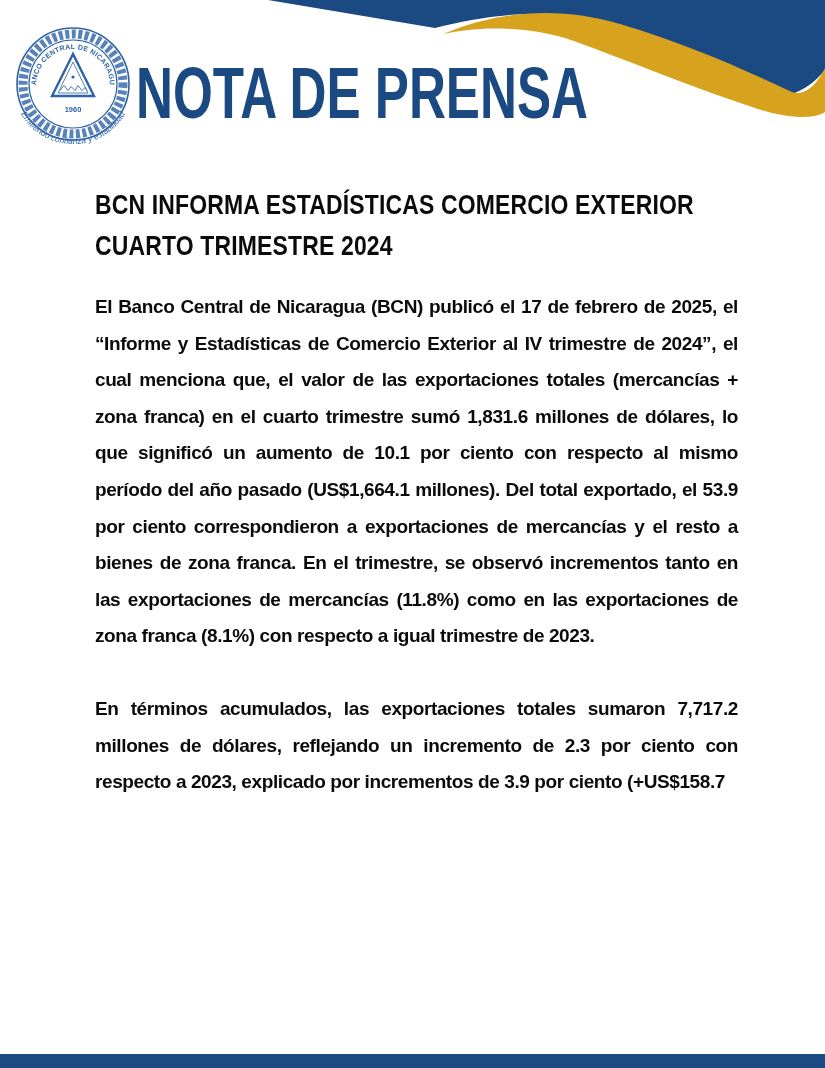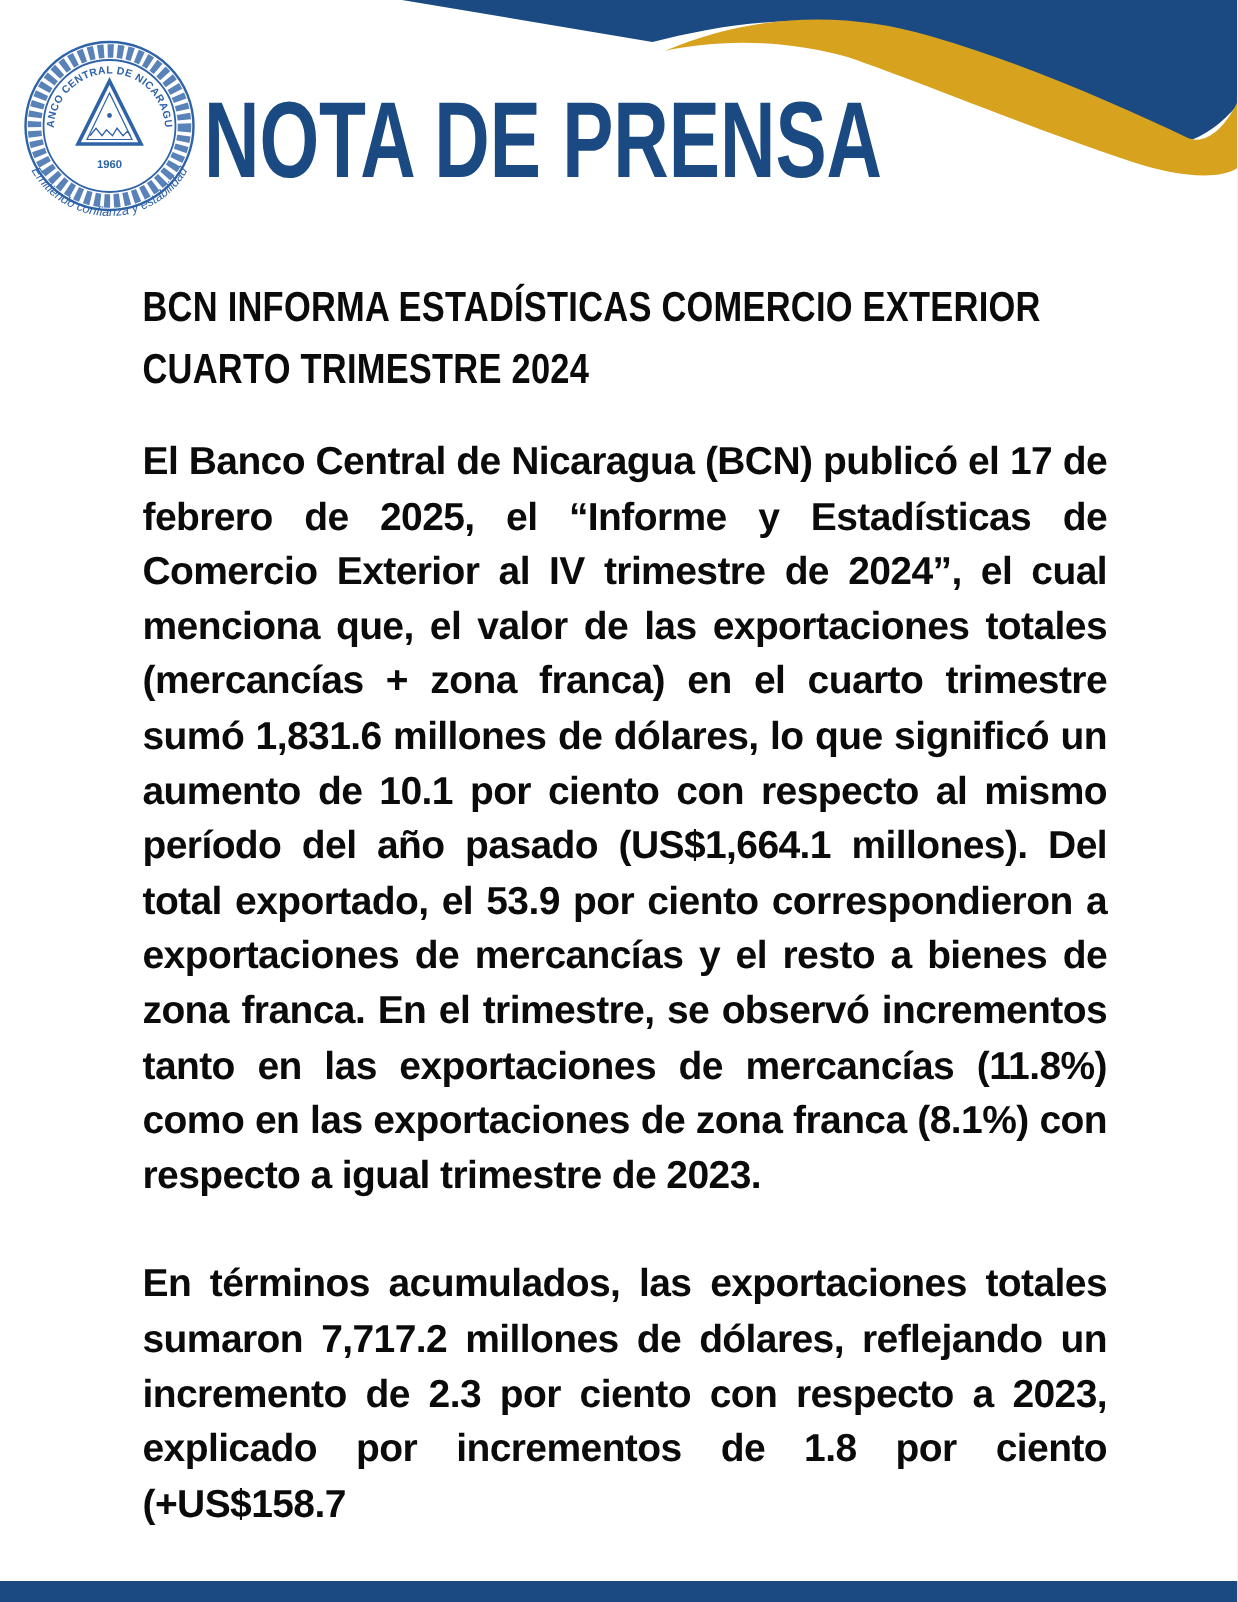--- a/index.html
+++ b/index.html
@@ -38,21 +38,21 @@
   
   .doc-heading{
     position:absolute;left:95px;top:184px;
     font-size:28px;line-height:41px;font-weight:bold;color:var(--ink);
     transform:scaleX(0.82);transform-origin:left top;
     white-space:nowrap;letter-spacing:0.2px;
   }
   .doc-body{
     position:absolute;left:95px;top:289px;width:643px;
     color:var(--ink);
-    font-size:26px;line-height:36.6px;font-weight:bold;
+    font-size:19px;line-height:36.6px;font-weight:bold;
     letter-spacing:-0.4px;
     text-align:justify;
   }
   .doc-body p{margin:0 0 36px 0;}
   
   .footer-bar{
     position:absolute;left:0;bottom:0;width:825px;height:14px;
     background:var(--navy);
   }
 </style>
@@ -97,18 +97,18 @@
     </svg>
   </div>
 
   <div class="doc-heading">
     <div>BCN INFORMA ESTADÍSTICAS COMERCIO EXTERIOR</div>
     <div>CUARTO TRIMESTRE 2024</div>
   </div>
 
   <div class="doc-body">
     <p>El Banco Central de Nicaragua (BCN) publicó el 17 de febrero de 2025, el “Informe y Estadísticas de Comercio Exterior al IV trimestre de 2024”, el cual menciona que, el valor de las exportaciones totales (mercancías + zona franca) en el cuarto trimestre sumó 1,831.6 millones de dólares, lo que significó un aumento de 10.1 por ciento con respecto al mismo período del año pasado (US$1,664.1 millones). Del total exportado, el 53.9 por ciento correspondieron a exportaciones de mercancías y el resto a bienes de zona franca.  En el trimestre, se observó incrementos tanto en las exportaciones de mercancías (11.8%) como en las exportaciones de zona franca (8.1%) con respecto a igual trimestre de 2023.</p>
-    <p>En términos acumulados, las exportaciones totales sumaron 7,717.2 millones de dólares, reflejando un incremento de 2.3 por ciento con respecto a 2023, explicado por incrementos de 1.8 por ciento (+US$158.7</p>
+    <p>En términos acumulados, las exportaciones totales sumaron 7,717.2 millones de dólares, reflejando un incremento de 2.3 por ciento con respecto a 2023, explicado por incrementos de 3.9 por ciento (+US$158.7</p>
   </div>
 
   <div class="footer-bar"></div>
 
 </div>
 
 </body></html>

